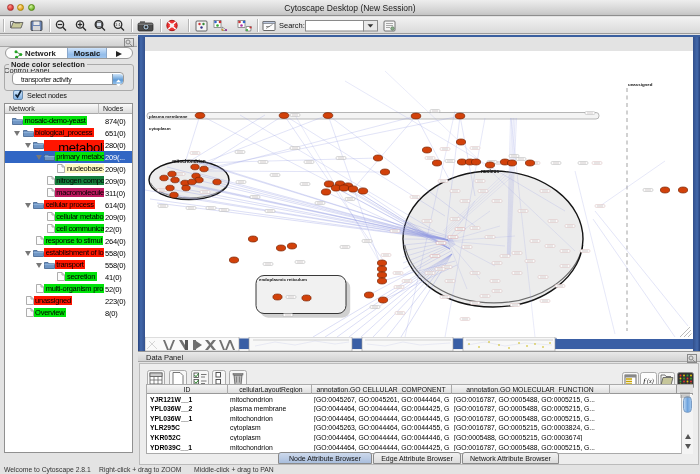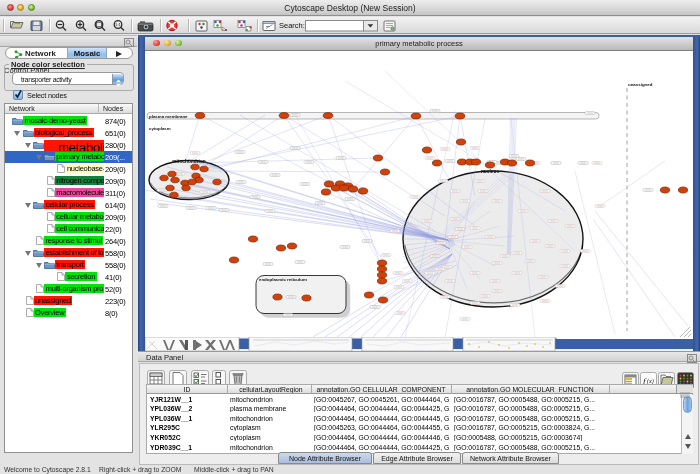--- a/index.html
+++ b/index.html
@@ -117,21 +117,21 @@
         <circle cx="2" cy="1.8" r="1.5" fill="#2a2"></circle>
         <circle cx="6.8" cy="4.5" r="1.5" fill="#2a2"></circle>
         <circle cx="2.5" cy="7.3" r="1.5" fill="#2a2"></circle>
         <path d="M2 1.8 L6.8 4.5 L2.5 7.3" stroke="#383" stroke-width="0.8" fill="none"></path>
       </svg>
 <div class="abs" style="left:19px;top:1px;font-size:7.8px;font-weight:bold;color:#222;">Network</div>
 <div class="abs" style="left:66px;top:1px;width:30px;text-align:center;font-size:7.8px;font-weight:bold;color:#111;">Mosaic</div>
 <div class="abs" style="left:110px;top:2.5px;width:0;height:0;border-left:6px solid #222;border-top:3.5px solid transparent;border-bottom:3.5px solid transparent;"></div>
 </div>
 <div class="abs" style="left:4px;top:30px;width:130px;height:27px;border:1px solid #aaa;border-radius:3px;"></div>
-<div class="abs" style="left:9px;top:25.5px;background:#e3e3e3;padding:0 2px;font-size:7.5px;font-weight:bold;color:#222;text-decoration:underline;">Node color selection</div>
+<div class="abs" style="left:9px;top:25.5px;background:#e3e3e3;padding:0 2px;font-size:7.5px;font-weight:bold;color:#222;">Node color selection</div>
 <div class="abs" style="left:12px;top:38px;width:112px;height:13px;background:#fff;border:1px solid #999;border-radius:4px;">
 <div class="abs" style="left:8px;top:2.5px;font-size:6.9px;letter-spacing:-0.3px;color:#111;">transporter activity</div>
 <div class="abs" style="right:0.5px;top:0.5px;width:11px;height:10px;background:linear-gradient(#cfe6fb,#5e9ad6 60%,#8fc0ec);border-radius:0 3px 3px 0;border-left:1px solid #89a;">
 <svg width="11" height="10" viewBox="0 0 11 10">
           <path d="M5.5 1.5 L8 4.2 L3 4.2 Z" fill="#fff"></path>
           <path d="M5.5 8.5 L8 5.8 L3 5.8 Z" fill="#fff"></path>
         </svg></div>
 </div>
 <div class="abs" style="left:13px;top:56px;width:10px;height:10px;background:linear-gradient(#cde4fb,#7fb0e4);border:1px solid #6a8cb0;border-radius:2px;">
 <svg width="10" height="11" viewBox="0 0 10 11" style="position:absolute;left:-1px;top:-2px">
@@ -194,21 +194,21 @@
           <path d="M5 0.5 L5 3 L7.5 3" fill="none" stroke="#999" stroke-width="0.8"></path>
         </svg>
         <div class="abs" style="left:49.8px;top:1.5px;font-size:7.5px;letter-spacing:-0.25px;color:#000;background:#15803d;padding:0 1.5px;white-space:nowrap;max-width:49.2px;overflow:hidden;">nitrogen compo</div>
         <div class="abs" style="left:100px;top:2px;font-size:7.5px;letter-spacing:-0.2px;color:#000;">209(0)</div>
       </div>
       <div class="abs" style="left:0;top:82.5px;width:127px;height:12px;">
         <svg class="abs" style="left:41.8px;top:1.5px" width="8" height="9" viewBox="0 0 8 9">
           <path d="M0.5 0.5 L5 0.5 L7.5 3 L7.5 8.5 L0.5 8.5 Z" fill="#fcfcfc" stroke="#999" stroke-width="0.8"></path>
           <path d="M5 0.5 L5 3 L7.5 3" fill="none" stroke="#999" stroke-width="0.8"></path>
         </svg>
-        <div class="abs" style="left:49.8px;top:1.5px;font-size:7.5px;letter-spacing:-0.25px;color:#000;background:#ec4899;padding:0 1.5px;white-space:nowrap;max-width:49.2px;overflow:hidden;">macromolecule</div>
+        <div class="abs" style="left:49.8px;top:1.5px;font-size:7.5px;letter-spacing:-0.25px;color:#000;background:#be185d;padding:0 1.5px;white-space:nowrap;max-width:49.2px;overflow:hidden;">macromolecule</div>
         <div class="abs" style="left:100px;top:2px;font-size:7.5px;letter-spacing:-0.2px;color:#000;">311(0)</div>
       </div>
       <div class="abs" style="left:0;top:94.5px;width:127px;height:12px;">
         <div class="abs" style="left:19.9px;top:4px;width:0;height:0;border-top:5px solid #777;border-left:3.5px solid transparent;border-right:3.5px solid transparent;"></div>
         <svg class="abs" style="left:28.4px;top:2px" width="11" height="8" viewBox="0 0 11 8">
           <path d="M0.5 7.5 L0.5 1.5 L4 1.5 L5 2.8 L10.5 2.8 L10.5 7.5 Z" fill="#6f95c4" stroke="#40628e" stroke-width="0.8"></path>
           <path d="M0.5 3.6 L10.5 3.6" stroke="#8fb2da" stroke-width="1"></path>
         </svg>
         <div class="abs" style="left:39.2px;top:1.5px;font-size:7.5px;letter-spacing:-0.25px;color:#000;background:#ff1500;padding:0 1.5px;white-space:nowrap;max-width:59.8px;overflow:hidden;">cellular process</div>
         <div class="abs" style="left:100px;top:2px;font-size:7.5px;letter-spacing:-0.2px;color:#000;">614(0)</div>
@@ -286,26 +286,20 @@
         </svg>
         <div class="abs" style="left:28.6px;top:1.5px;font-size:7.5px;letter-spacing:-0.25px;color:#000;background:#00e309;padding:0 1.5px;white-space:nowrap;max-width:70.4px;overflow:hidden;">Overview</div>
         <div class="abs" style="left:100px;top:2px;font-size:7.5px;letter-spacing:-0.2px;color:#000;">8(0)</div>
       </div>
     </div>
   </div>
 <div class="abs" style="left:138px;top:35px;width:562px;height:316px;">
 <div class="abs" style="left:0;top:0;width:7px;height:316px;background:linear-gradient(90deg,#27427c,#4268ab 40%,#33508c);"></div>
 <div class="abs" style="left:555px;top:0;width:7px;height:316px;background:linear-gradient(90deg,#33508c,#4268ab 60%,#27427c);"></div>
 <div class="abs" style="left:0;top:0;width:562px;height:2px;background:#3a5f9f;"></div>
-<div class="abs" style="left:7px;top:2px;width:548px;height:14px;background:linear-gradient(#e3e3e3,#b9b9b9);border-bottom:1px solid #7f7f7f;">
-<div class="abs" style="left:8px;top:2.5px;width:6.5px;height:6.5px;border-radius:50%;background:radial-gradient(circle at 35% 30%,#ff9a94,#e0443c 60%,#b1221c);"></div>
-<div class="abs" style="left:19px;top:2.5px;width:6.5px;height:6.5px;border-radius:50%;background:radial-gradient(circle at 35% 30%,#ffe9a8,#e8ab33 60%,#c07b16);"></div>
-<div class="abs" style="left:30px;top:2.5px;width:6.5px;height:6.5px;border-radius:50%;background:radial-gradient(circle at 35% 30%,#d8f5a2,#7fc03a 60%,#528c16);"></div>
-<div class="abs" style="left:0;top:2px;width:548px;text-align:center;font-size:7.5px;color:#222;">primary metabolic process</div>
-</div>
 <svg class="abs" style="left:7px;top:16px;background:#fff;" width="548" height="286" viewBox="0 0 548 286">
       <rect x="2" y="61.5" width="452" height="6.5" rx="3" fill="#f4f4f4" stroke="#9a9a9a" stroke-width="0.7"></rect>
       <ellipse cx="44" cy="129" rx="40" ry="19.5" fill="#ededed" stroke="#141414" stroke-width="1.4"></ellipse>
       <path d="M 5 131 A 40 19.5 0 0 0 83 131" fill="none" stroke="#000" stroke-width="0.9" opacity="0.5" transform="translate(0.5,0.8)"></path>
       <ellipse cx="348" cy="188" rx="90" ry="68" fill="#ececec" stroke="#141414" stroke-width="1.4"></ellipse>
       <path d="M 259 193 A 90 68 0 0 0 437 193" fill="none" stroke="#000" stroke-width="1.1" opacity="0.55" transform="translate(0.8,1)"></path>
       <rect x="113" y="226.5" width="90" height="38" rx="8" fill="#777" opacity="0.35" transform="translate(2.2,2.2)"></rect>
       <rect x="111" y="224.5" width="90" height="38" rx="8" fill="#f1f1f1" stroke="#222" stroke-width="0.9"></rect>
       <line x1="482" y1="37" x2="482" y2="280" stroke="#999" stroke-width="0.9" stroke-dasharray="4,3.5"></line>
       <line x1="303" y1="189" x2="22" y2="116" stroke="#939ae2" stroke-width="0.65" opacity="0.5"></line>

